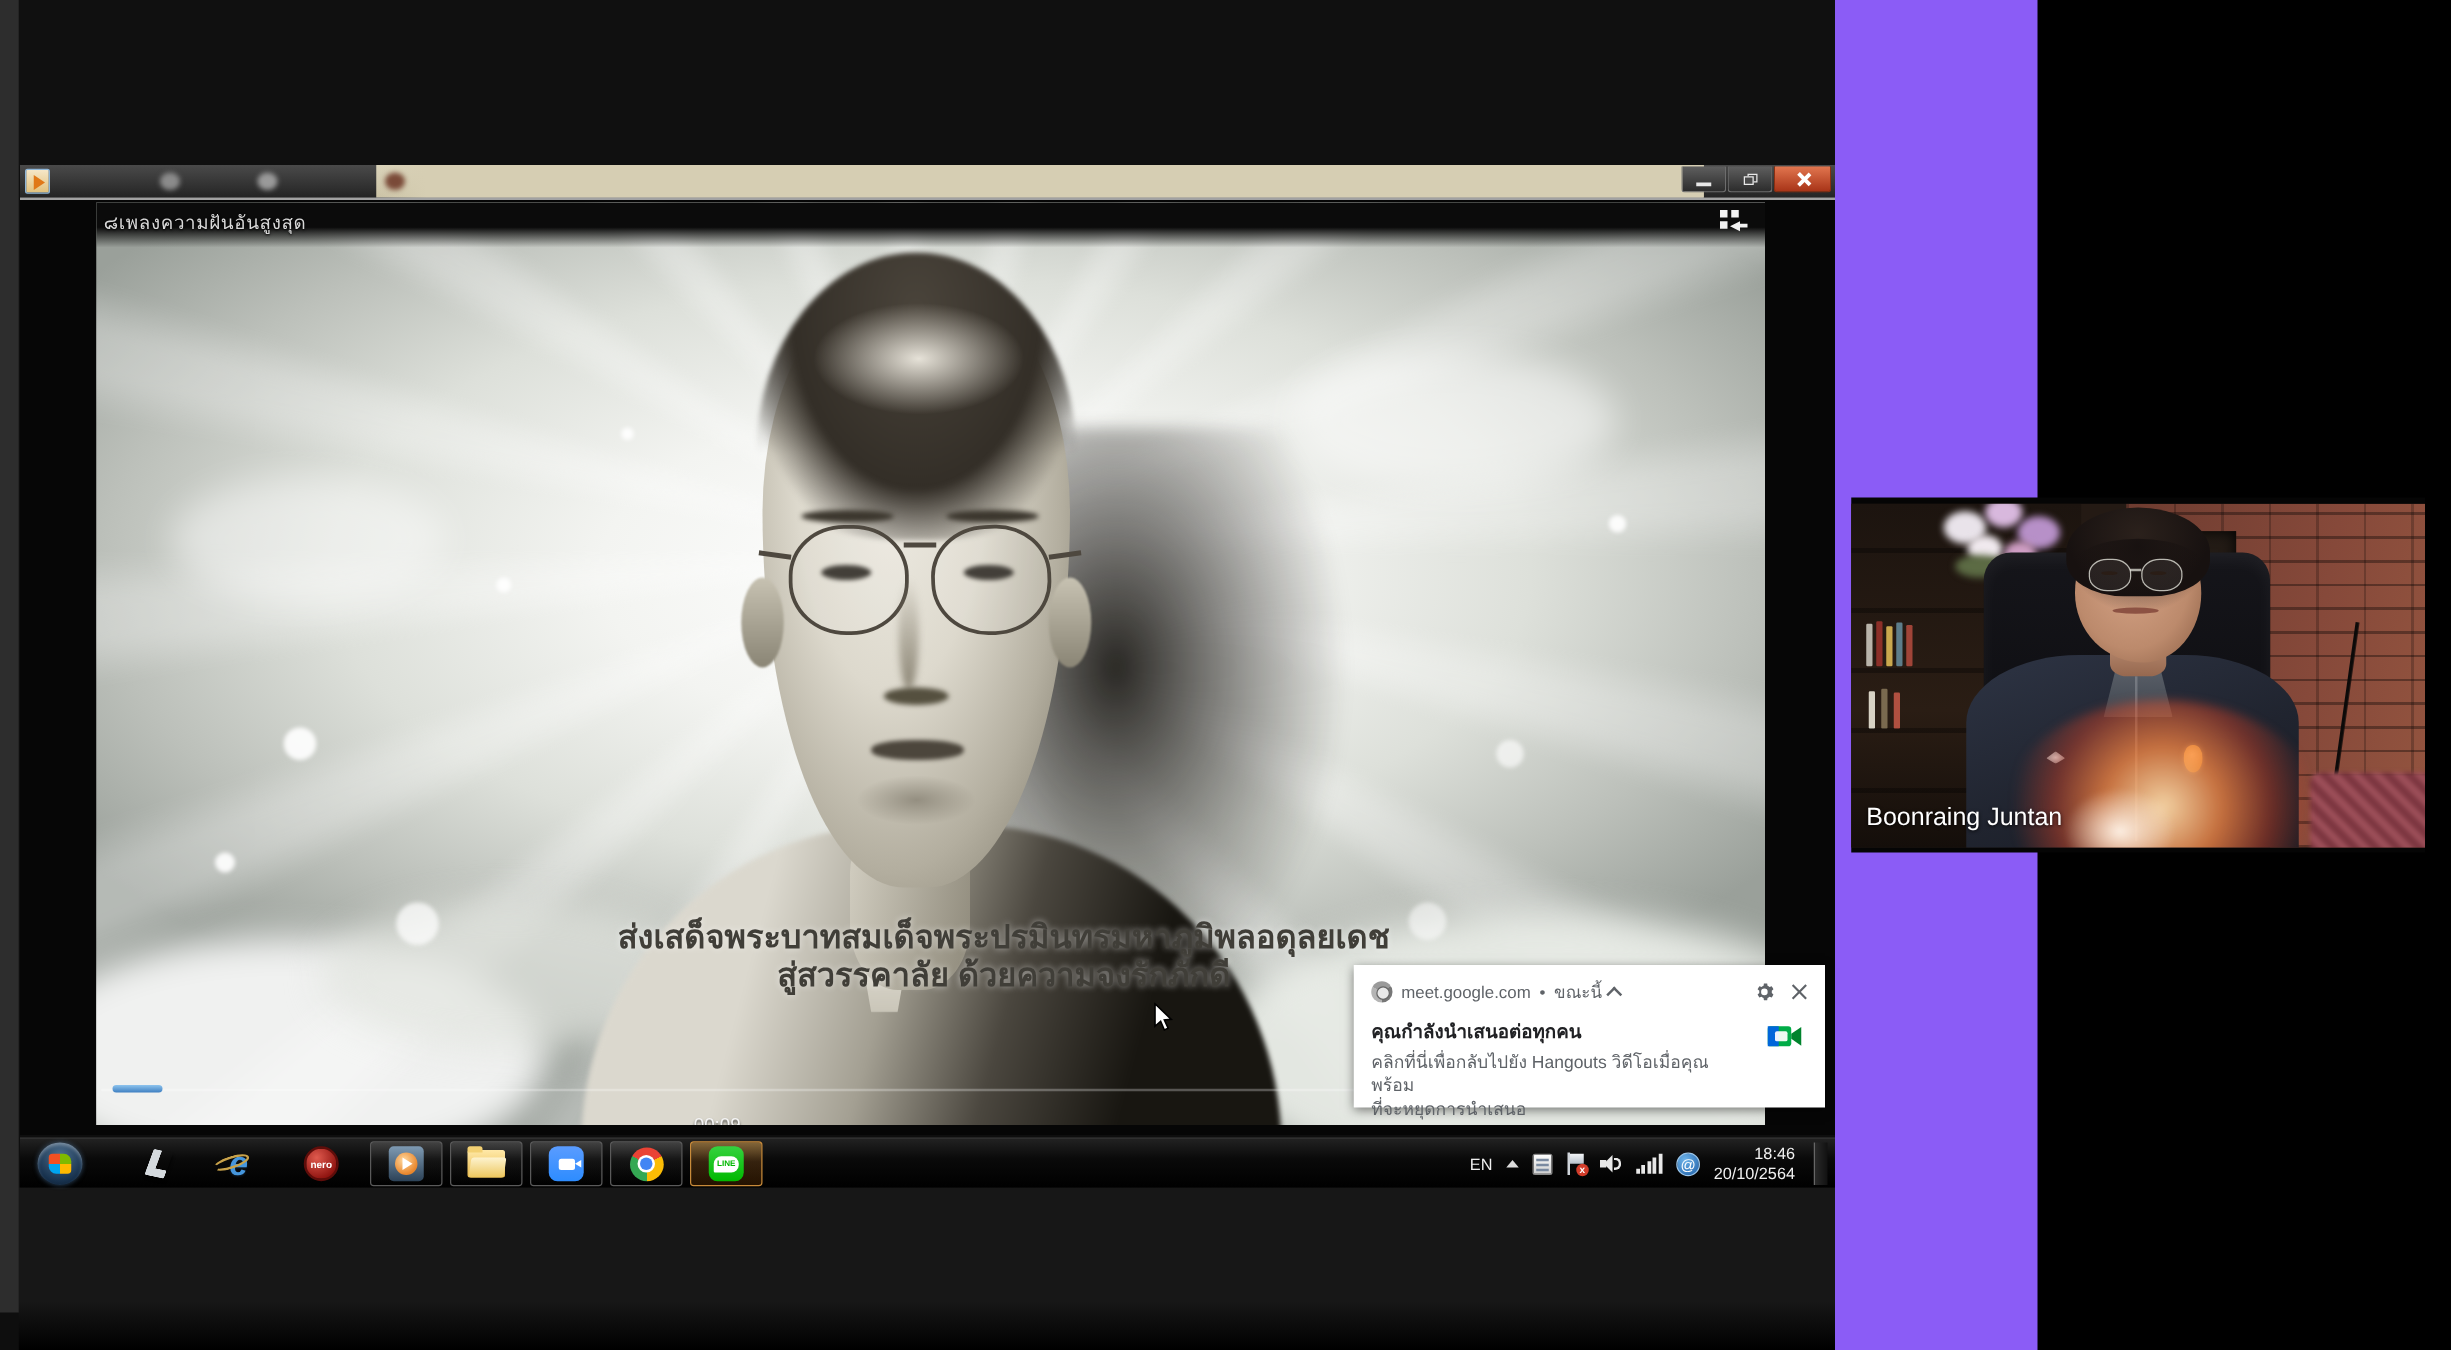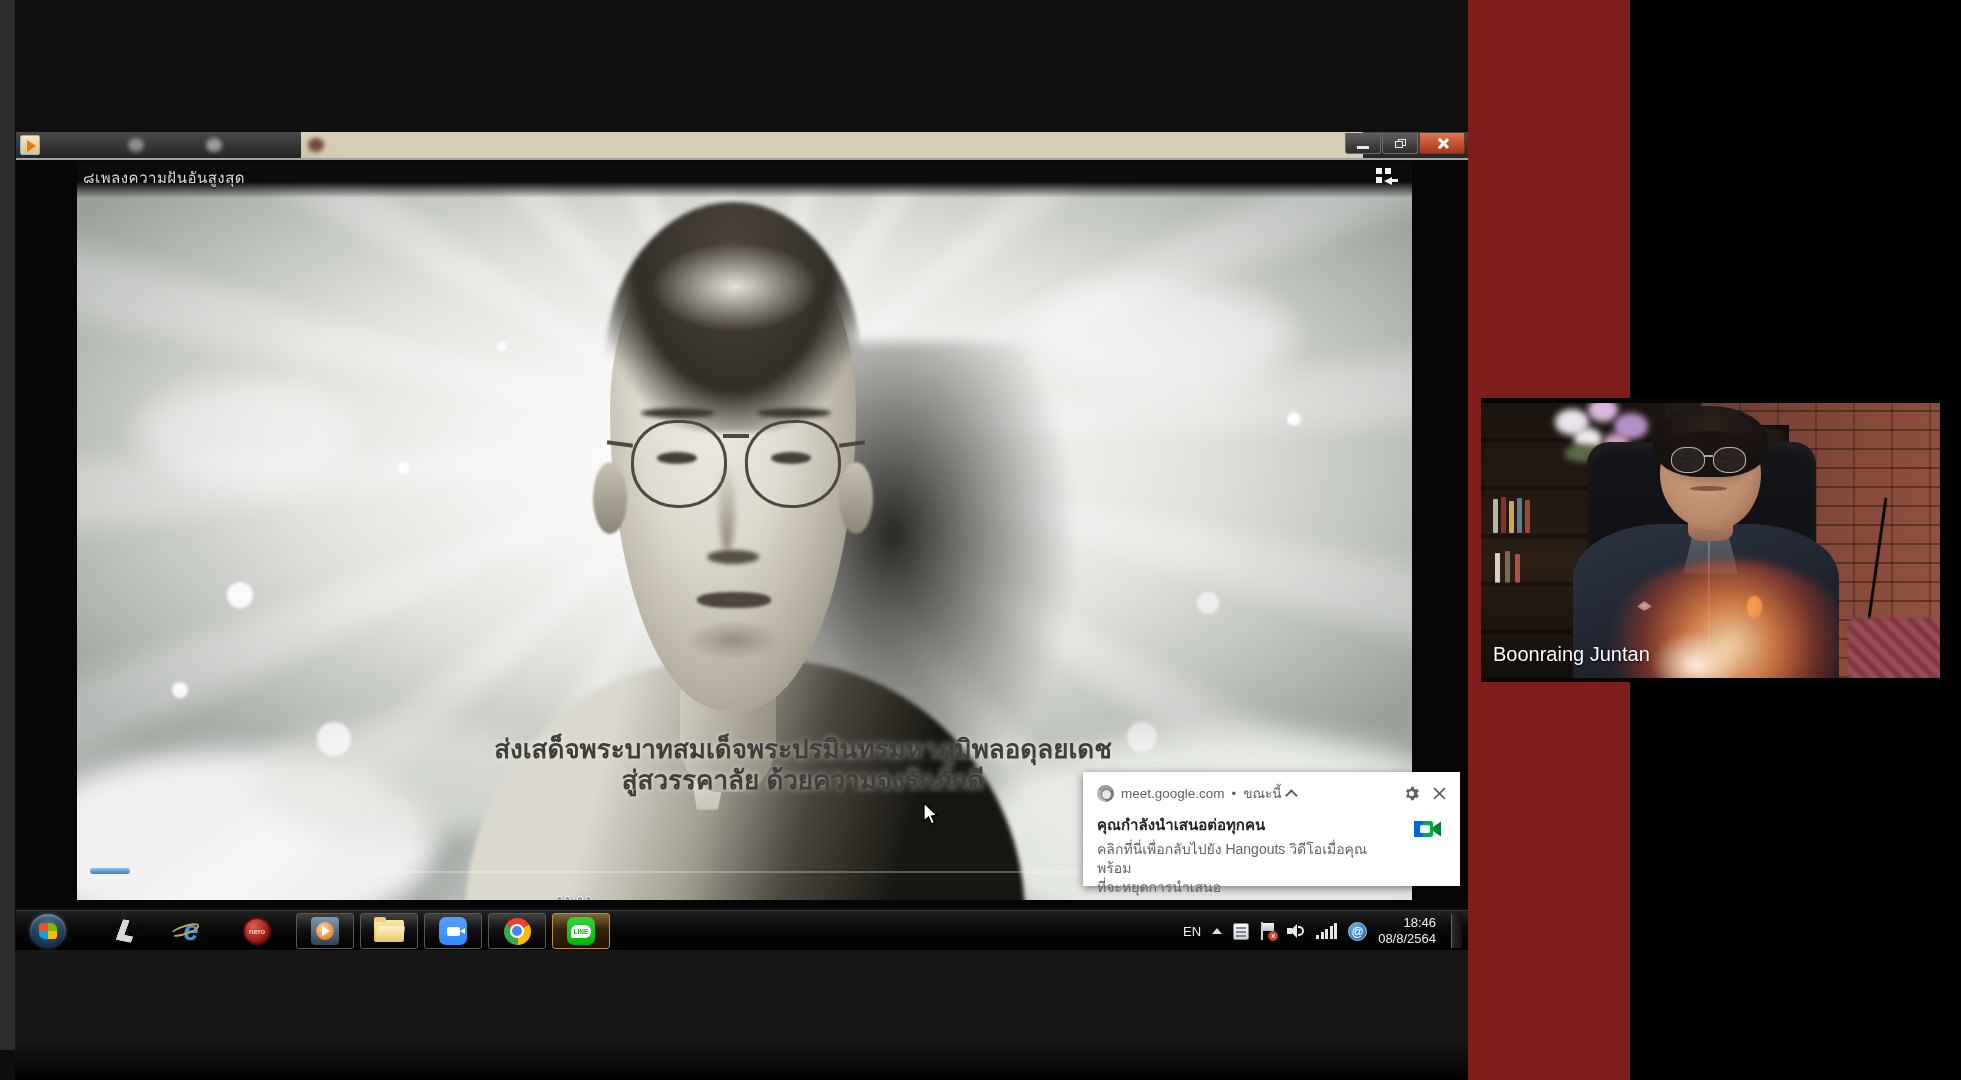--- a/index.html
+++ b/index.html
@@ -1,21 +1,21 @@
 <!DOCTYPE html>
 <html><head>
 <meta charset="utf-8">
 <style>
   * { margin:0; padding:0; box-sizing:border-box; }
   html,body { width:1961px; height:1080px; background:#000; overflow:hidden;
     font-family:"Liberation Sans","DejaVu Sans",sans-serif; }
   .abs { position:absolute; }
 
   
-  #stage { position:relative; width:1630px; height:1080px; background:#7f1d1d; }
+  #stage { position:relative; width:1630px; height:1080px; background:#8b5cf6; }
   #shared-screen { left:0; top:0; width:1468px; height:1080px; background:#0e0e0e; }
   #left-edge-strip { left:0; top:0; width:15px; height:1050px; background:#2d2d2d; }
   #desktop-top { left:15px; top:0; width:1453px; height:133px; background:#101010; }
   #below-taskbar { left:15px; top:950px; width:1453px; height:130px;
     background:linear-gradient(#171717 0 70%, #000); }
 
   
   #wmp-window { left:16px; top:132px; width:1452px; height:776px; background:#060606; }
   #wmp-titlebar { left:0; top:0; width:1452px; height:26px;
     background:linear-gradient(#4a4a4a,#242424); }
@@ -174,21 +174,21 @@
   #app-l .l-shape { width:16px; height:22px; border-left:7px solid #d5dade; border-bottom:7px solid #d5dade;
     transform:rotate(12deg) skewX(-8deg); border-radius:2px; box-shadow:1px 2px 2px rgba(0,0,0,.6); }
   #app-ie { left:158px; }
   #app-ie .e { font-size:27px; font-weight:bold; font-style:italic; color:#4596dd;
     text-shadow:0 1px 2px #123; position:relative; }
   #app-ie .ring { position:absolute; left:-4px; top:9px; width:30px; height:10px;
     border:2px solid #c8a24a; border-radius:50%; transform:rotate(-18deg); border-left-color:transparent; }
   #app-nero { left:224px; }
   #app-nero .disc { width:28px; height:28px; border-radius:50%;
     background:radial-gradient(circle at 35% 30%, #e05a4e, #8f1410 75%); border:2px solid #5f0d0a;
-    display:flex; align-items:center; justify-content:center; color:#fff; font-size:8px; font-weight:normal; }
+    display:flex; align-items:center; justify-content:center; color:#fff; font-size:8px; font-weight:bold; }
   .tb-btn { position:absolute; top:2px; width:58px; height:36px; border:1px solid #5a5a5a; border-radius:3px;
     background:linear-gradient(rgba(255,255,255,.16), rgba(255,255,255,.04) 45%, rgba(0,0,0,.25));
     display:flex; align-items:center; justify-content:center; }
   #app-wmp { left:280px; }
   #wmp-glyph { width:28px; height:28px; border-radius:4px; background:linear-gradient(#7e9ab3,#2c4257);
     display:flex; align-items:center; justify-content:center; }
   #wmp-glyph .ring { width:18px; height:18px; border-radius:50%; background:radial-gradient(circle at 40% 35%, #ffd9a0, #e8862c 70%);
     display:flex; align-items:center; justify-content:center; }
   #wmp-glyph .tri { width:0; height:0; border-left:8px solid #fff; border-top:5px solid transparent; border-bottom:5px solid transparent; margin-left:2px; }
   #app-explorer { left:344px; }
@@ -467,21 +467,21 @@
         <div id="tray-signal">
           <i class="b1"></i>
             <i class="b2"></i>
             <i class="b3"></i>
             <i class="b4"></i>
             <i class="b5"></i>
         </div>
         <div id="tray-at">@</div>
         <div id="tray-clock">
           <div>18:46</div>
-          <div>08/8/2564</div>
+          <div>20/10/2564</div>
         </div>
         <div id="show-desktop"></div>
       </div>
     </div>
 
     <div class="abs" id="left-edge-strip"></div>
   </div>
 
   <div class="abs" id="participant-tile">
     <div class="abs" id="participant-video">

